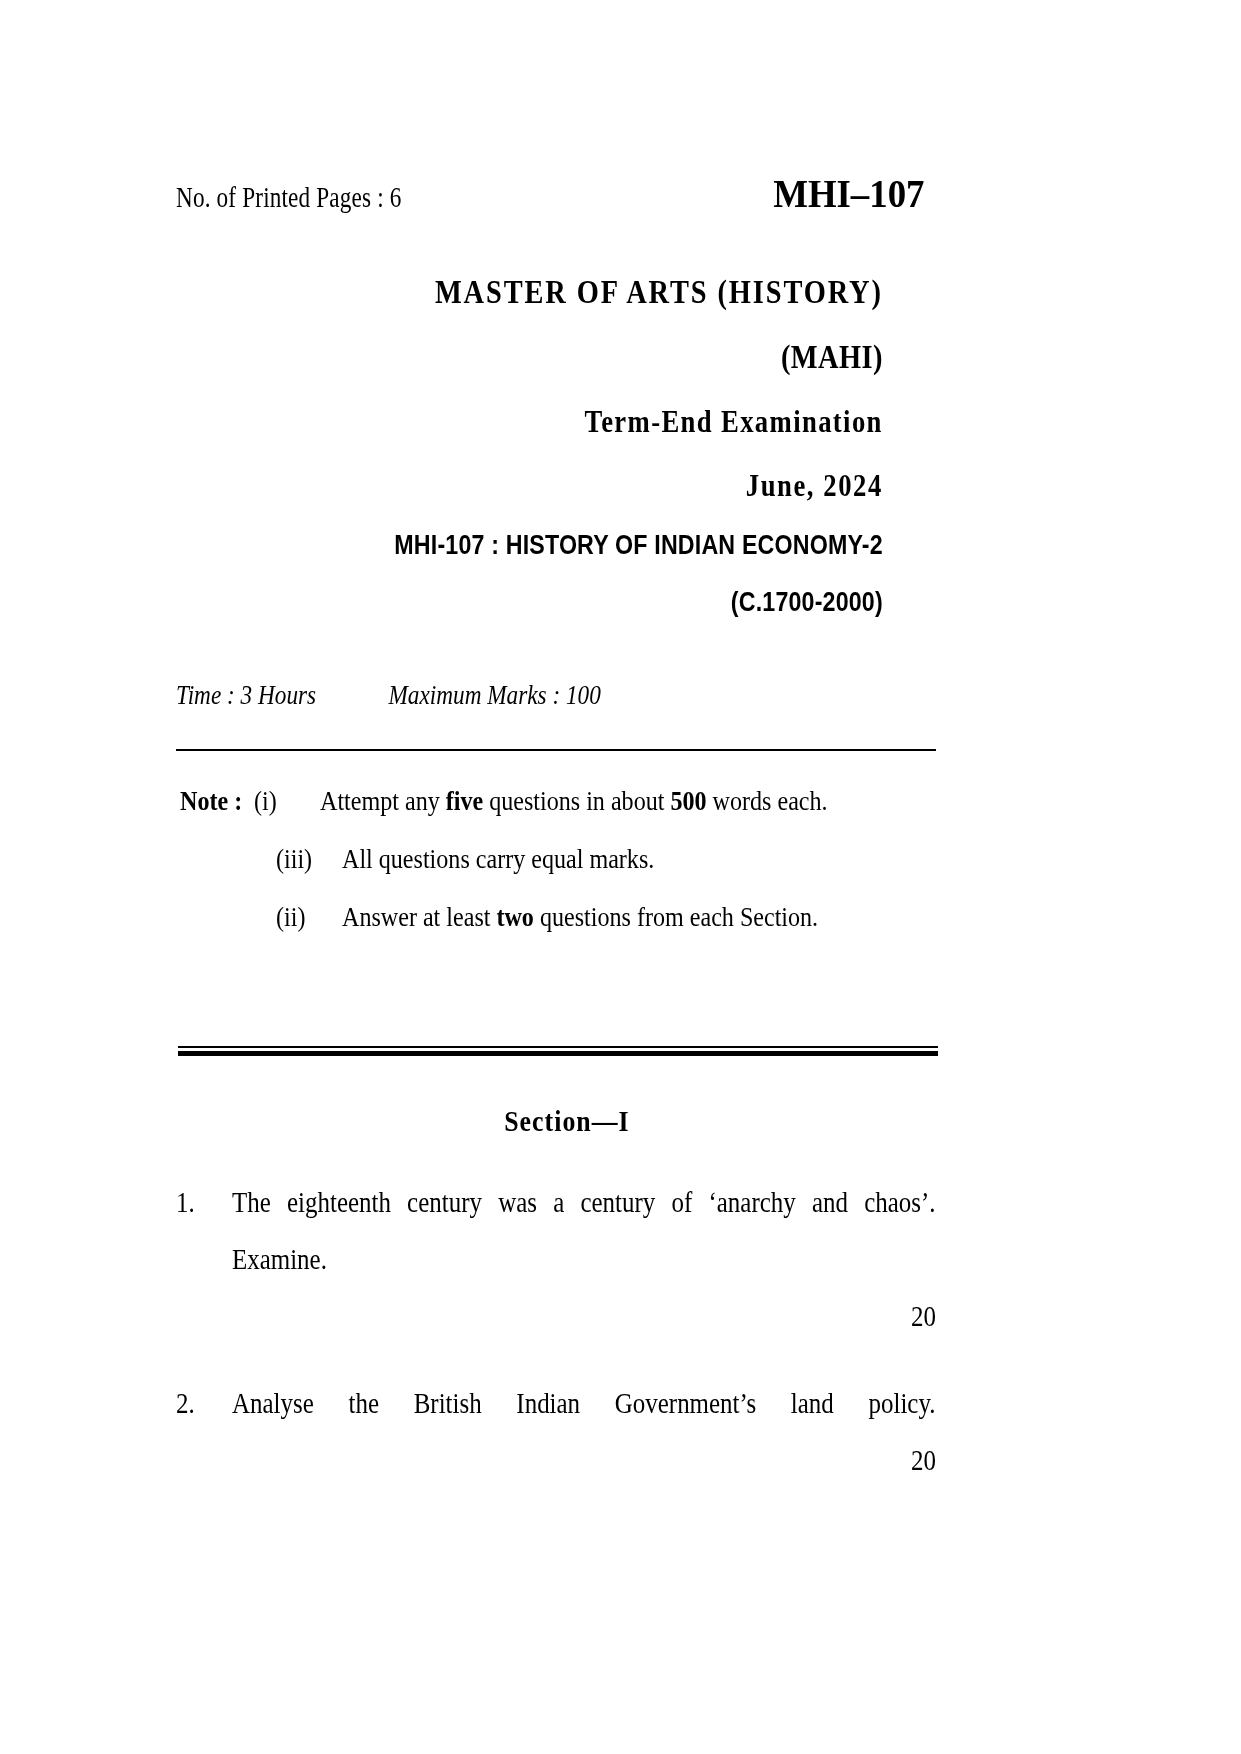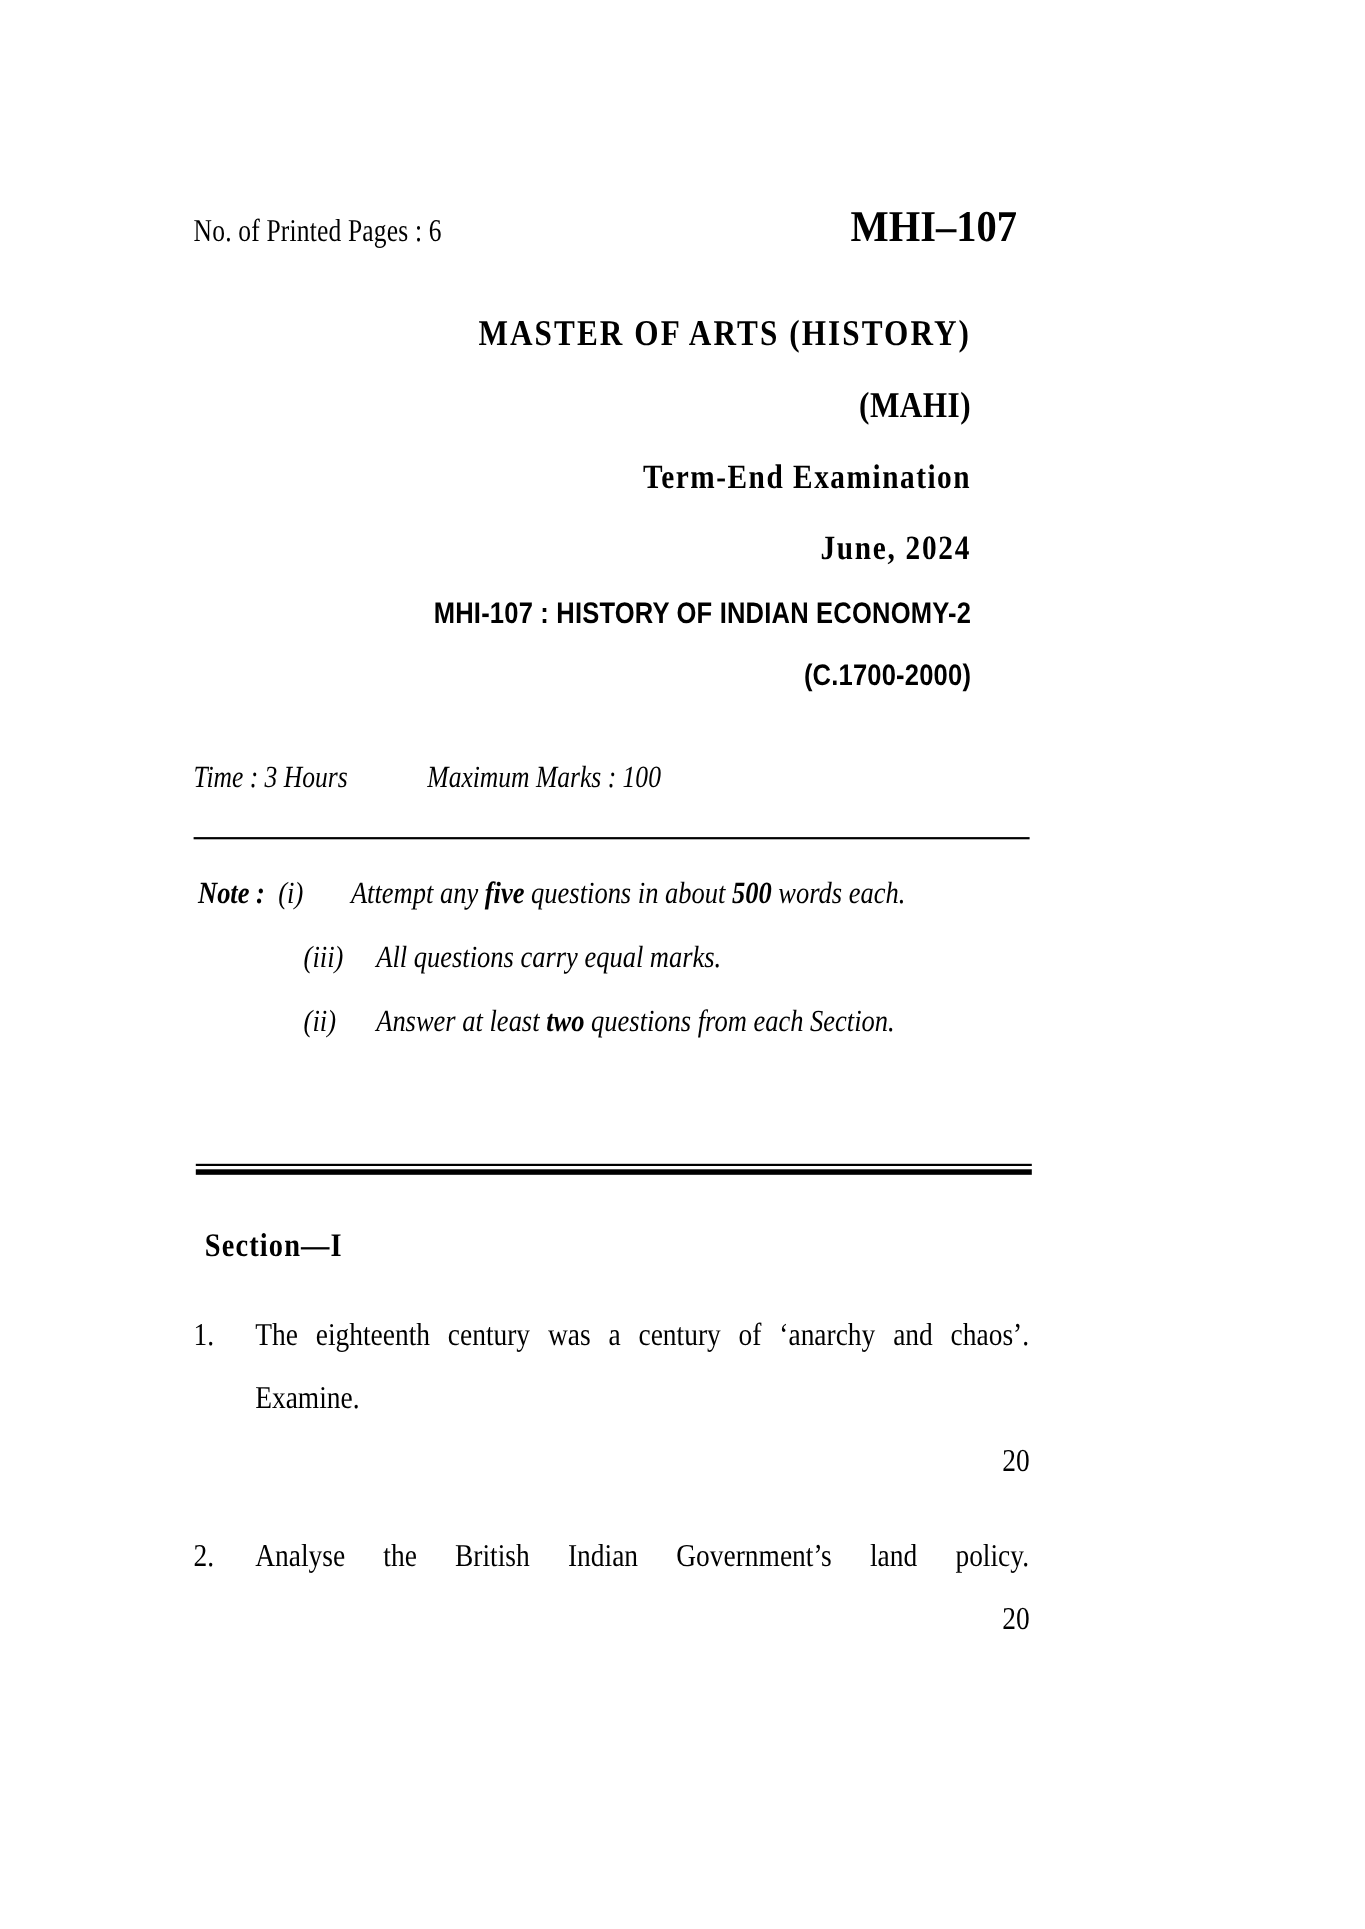--- a/index.html
+++ b/index.html
@@ -5,21 +5,21 @@
   html, body {
     margin: 0;
     padding: 0;
     background: #ffffff;
   }
   .page {
     position: relative;
     width: 1241px;
     height: 1628px;
     background: #ffffff;
-    margin: 16px auto;
+    margin: 4px auto;
     overflow: hidden;
     font-family: "Liberation Serif", "DejaVu Serif", serif;
     color: #000000;
   }
   .content {
     position: absolute;
     left: 176px;
     top: 0;
     width: 760px;
   }
@@ -145,21 +145,20 @@
     background: #000;
   }
 
   
   .note-block {
     position: absolute;
     left: 4px;
     top: 775px;
     width: 756px;
     font-family: "Liberation Serif", "DejaVu Serif", serif;
-    font-style: italic;
     font-size: 28px;
     line-height: 44px;
   }
   .note-row {
     display: flex;
     align-items: flex-start;
   }
   .note-label {
     font-weight: 700;
     white-space: nowrap;
@@ -188,24 +187,24 @@
     margin-top: 14px;
     padding-left: 96px;
   }
   .note-i2 .note-marker, .note-i3 .note-marker { flex: 0 0 66px; }
   .note-i3 .note-marker { flex: 0 0 66px; }
   .note-row.first { padding-left: 0; }
 
   
   .section-head {
     position: absolute;
-    left: 0;
+    left: 11px;
     top: 1100px;
     width: 760px;
-    text-align: left;
+    text-align: center;
     font-family: "Liberation Serif", "DejaVu Serif", serif;
     font-weight: 700;
     font-size: 30px;
     letter-spacing: 1.2px;
   }
   .section-head span {
     display: inline-block;
     transform: scaleX(0.86);
   }
 

